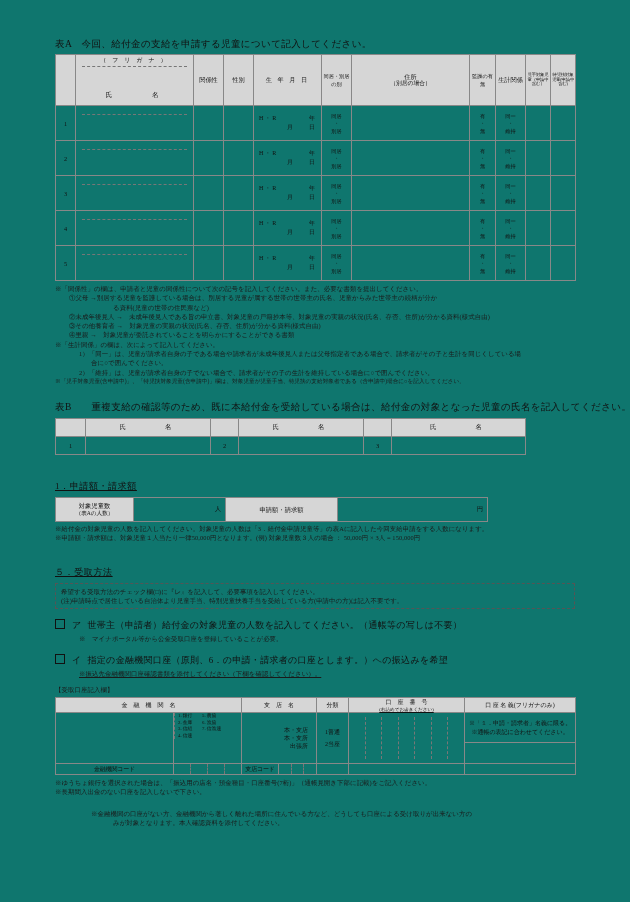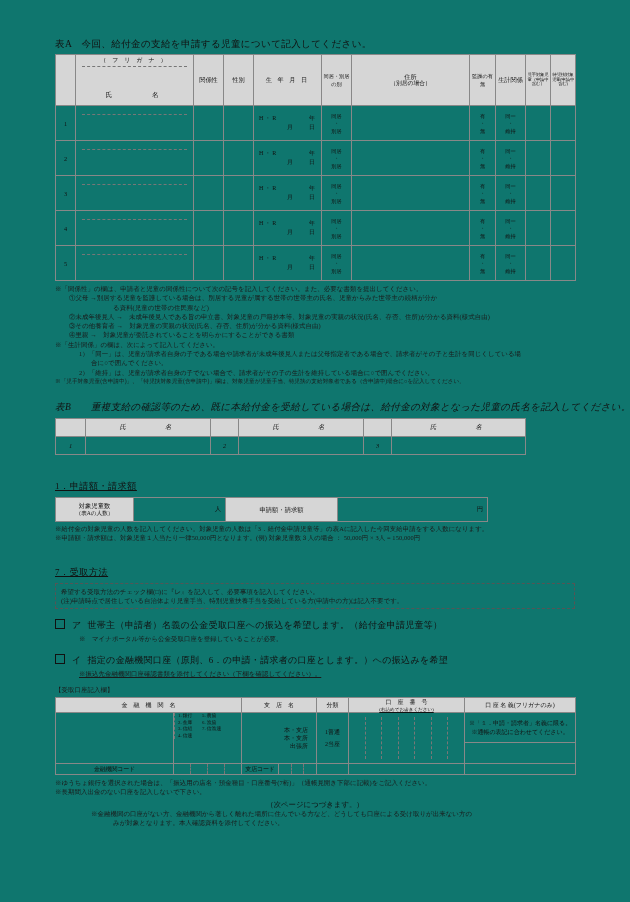--- a/index.html
+++ b/index.html
@@ -230,21 +230,21 @@
       <div class="note indent1">②未成年後見人 →　未成年後見人である旨の申立書、対象児童の戸籍抄本等、対象児童の実親の状況(氏名、存否、住所)が分かる資料(様式自由)</div>
       <div class="note indent1">③その他養育者 →　対象児童の実親の状況(氏名、存否、住所)が分かる資料(様式自由)</div>
       <div class="note indent1">④里親 →　対象児童が委託されていることを明らかにすることができる書類</div>
       <div class="note">※「生計関係」の欄は、次によって記入してください。</div>
       <div class="note indent2">1）「同一」は、児童が請求者自身の子である場合や請求者が未成年後見人または父母指定者である場合で、請求者がその子と生計を同じくしている場</div>
       <div class="note indent3">合に○で囲んでください。</div>
       <div class="note indent2">2）「維持」は、児童が請求者自身の子でない場合で、請求者がその子の生計を維持している場合に○で囲んでください。</div>
       <div class="note-sm">※「児手対象児童(含申請中)」、「特児扶対象児童(含申請中)」欄は、対象児童が児童手当、特児扶の支給対象者である（含申請中)場合に○を記入してください。</div>
     </div>
 
-    <div style="margin-top:16px;font-style:italic;">
+    <div style="margin-top:16px;">
       <div class="h-title">表B　　重複支給の確認等のため、既に本給付金を受給している場合は、給付金の対象となった児童の氏名を記入してください。</div>
       <table class="tblB">
         <colgroup>
             <col style="width:30px">
             <col style="width:125px">
             <col style="width:28px">
           <col style="width:125px">
             <col style="width:28px">
             <col style="width:134px">
           </colgroup>
@@ -288,30 +288,30 @@
           <td class="hd">申請額・請求額</td>
           <td class="unit"><span>円</span></td>
         </tr>
       </tbody>
         </table>
       <div class="note" style="margin-top:2px">※給付金の対象児童の人数を記入してください。対象児童の人数は「3．給付金申請児童等」の表Aに記入した今回支給申請をする人数になります。</div>
       <div class="note">※申請額・請求額は、対象児童１人当たり一律50,000円となります。(例) 対象児童数３人の場合 ： 50,000円 × 3人 = 150,000円</div>
     </div>
 
     <div style="margin-top:18px;">
-      <span class="s-head">7．受取方法</span>
+      <span class="s-head">５．受取方法</span>
 
       <div class="dashbox">
         <div class="note">希望する受取方法のチェック欄(□)に『レ』を記入して、必要事項を記入してください。</div>
         <div class="note">(注)申請時点で居住している自治体より児童手当、特別児童扶養手当を受給している方(申請中の方)は記入不要です。</div>
       </div>
 
       
       <div class="opt">
-        <span class="cbox"></span><span class="kana">ア</span><span>世帯主（申請者）名義の公金受取口座への振込を希望します。（給付金申請児童等）</span>
+        <span class="cbox"></span><span class="kana">ア</span><span>世帯主（申請者）給付金の対象児童の人数を記入してください。（通帳等の写しは不要）</span>
       </div>
       <div class="note indent2" style="margin-top:2px">※　マイナポータル等から公金受取口座を登録していることが必要。</div>
 
       
       <div class="opt">
         <span class="cbox"></span><span class="kana">イ</span><span>指定の金融機関口座（原則、6．の申請・請求者の口座とします。）への振込みを希望</span>
       </div>
       <div class="note indent2 uline" style="margin-top:2px">※振込先金融機関口座確認書類を添付してください（下欄を確認してください）。</div>
 
       <div class="note" style="margin-top:7px">【受取口座記入欄】</div>
@@ -411,14 +411,13 @@
 
       <div class="note" style="margin-top:3px">※ゆうちょ銀行を選択された場合は、「振込用の店名・預金種目・口座番号(7桁)」（通帳見開き下部に記載)をご記入ください。</div>
       <div class="note">※長期間入出金のない口座を記入しないで下さい。</div>
 
       
       <div class="note indent3" style="margin-top:12px">※金融機関の口座がない方、金融機関から著しく離れた場所に住んでいる方など、どうしても口座による受け取りが出来ない方の</div>
       <div class="note indent4">みが対象となります。本人確認資料を添付してください。</div>
     </div>
   </div>
 
-  <div class="foot">（次ページにつづきます。）</div>
 </div>
 
 </body></html>

